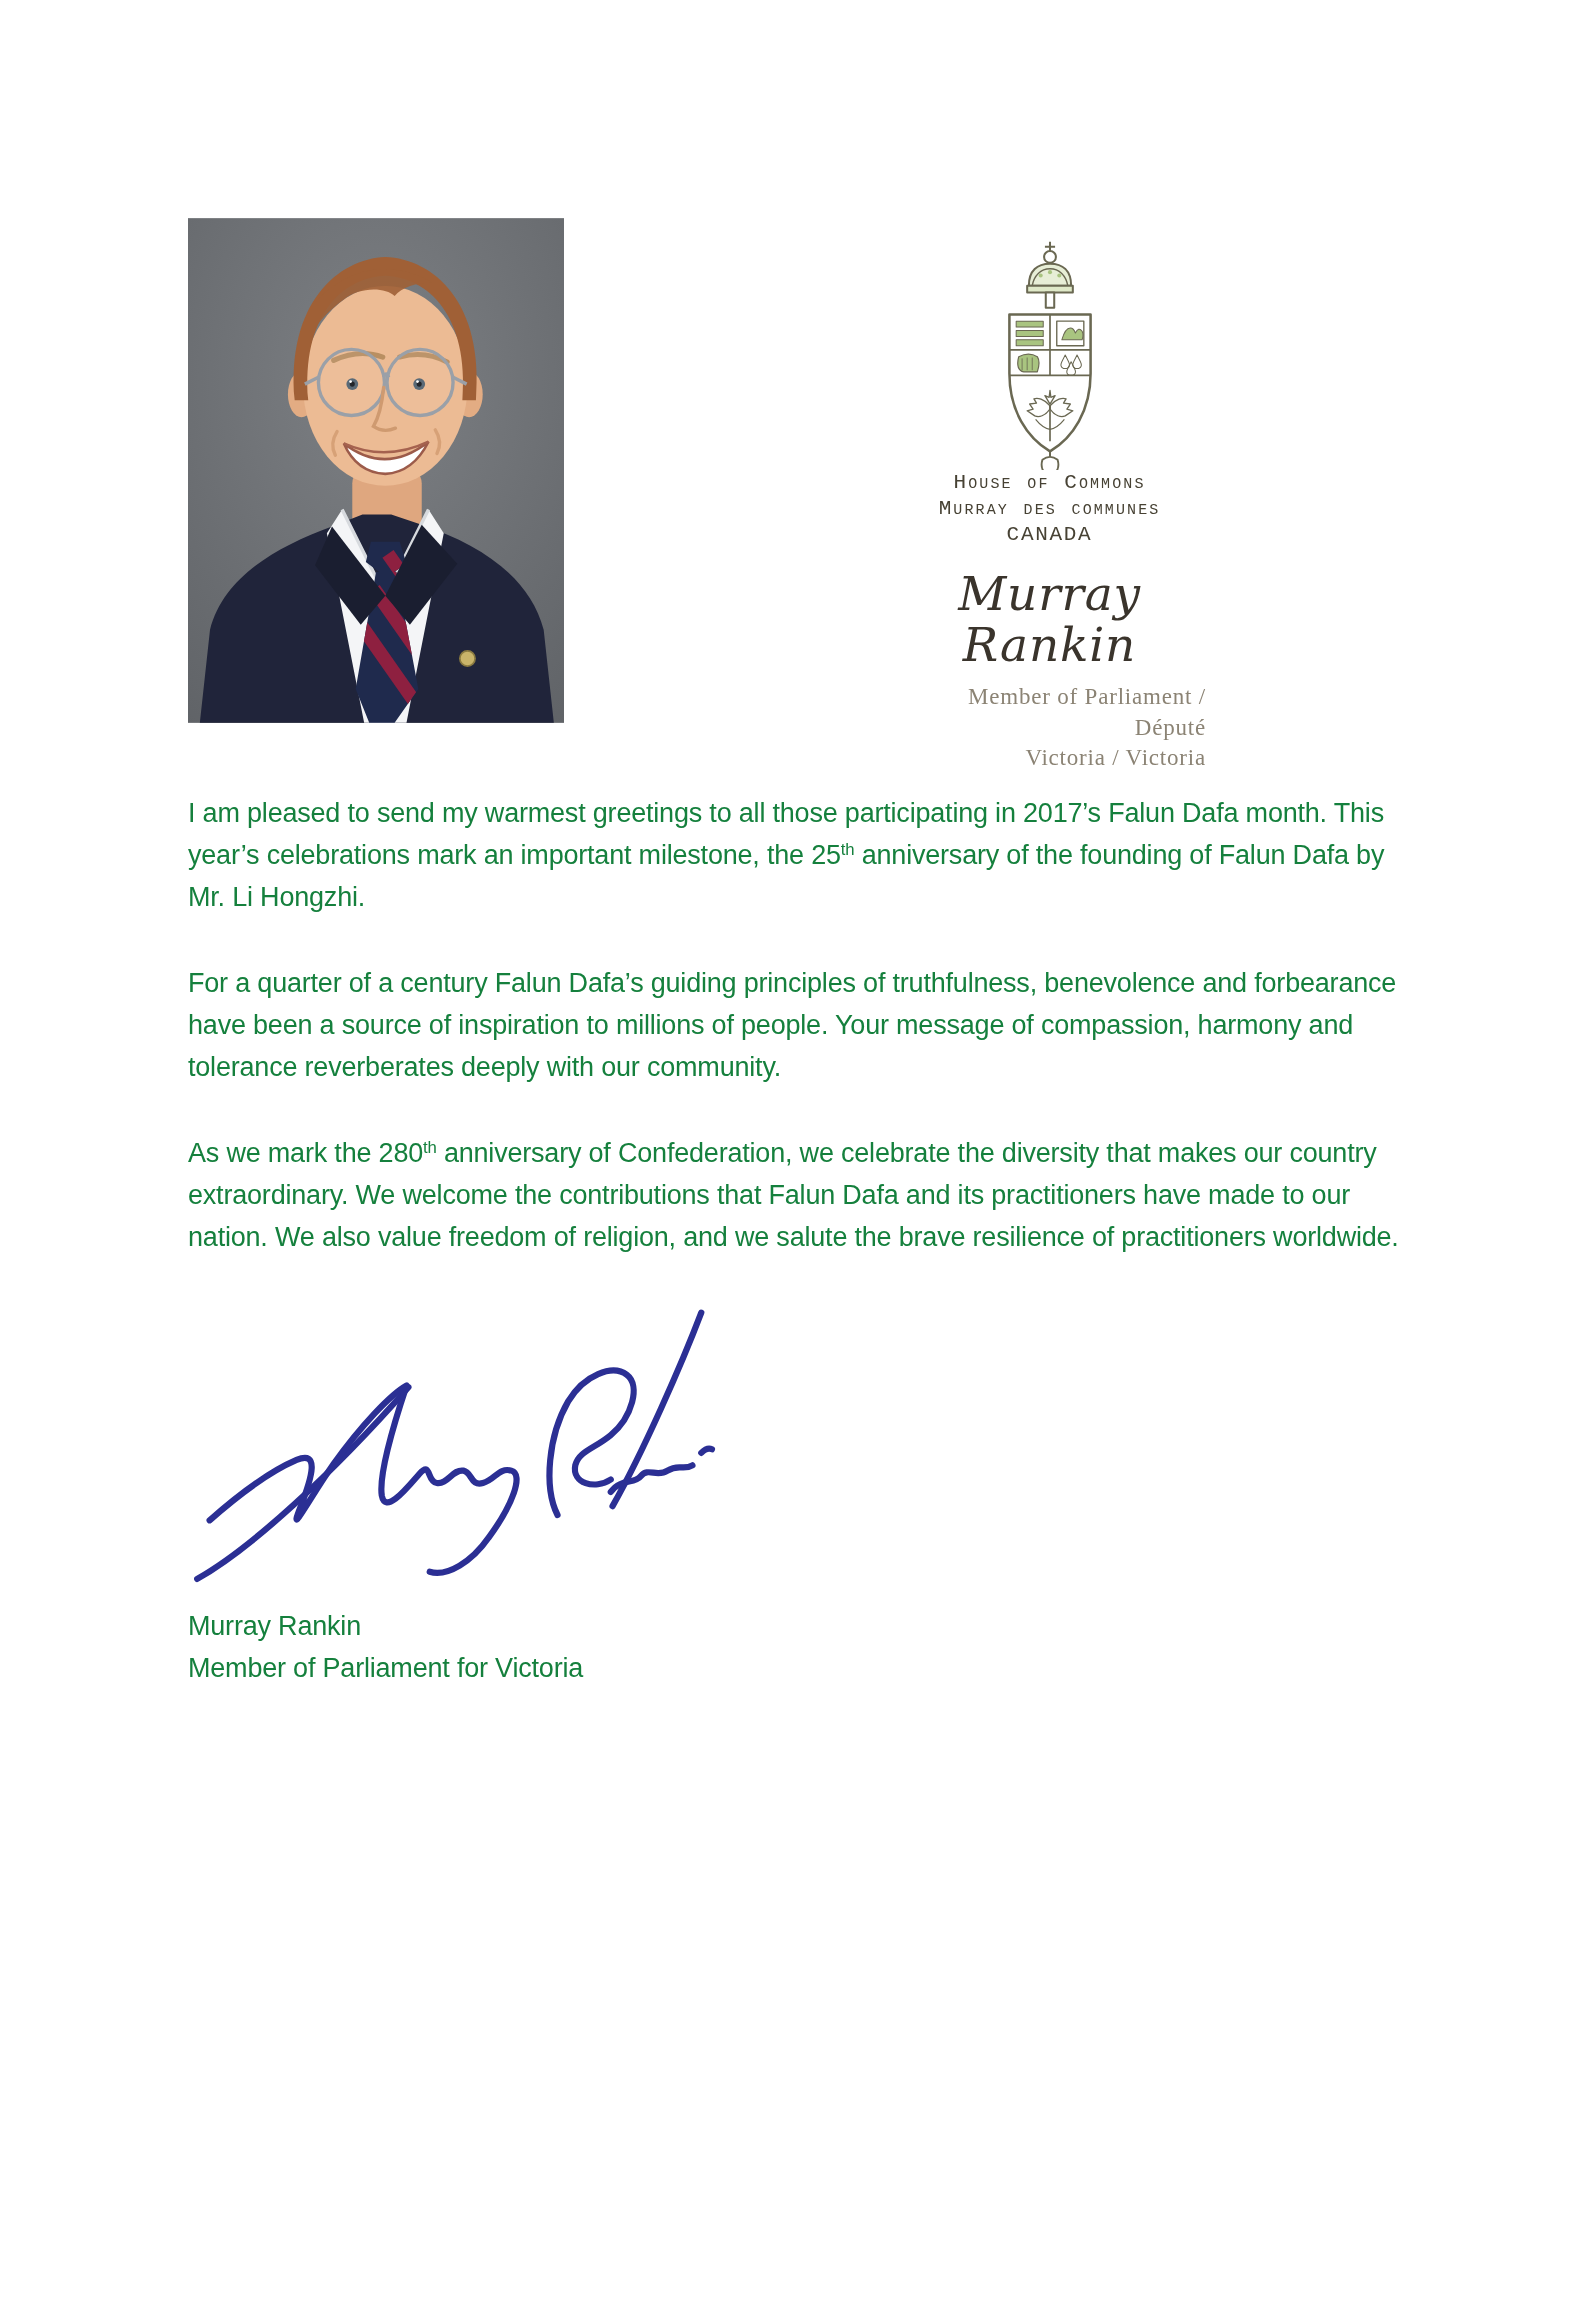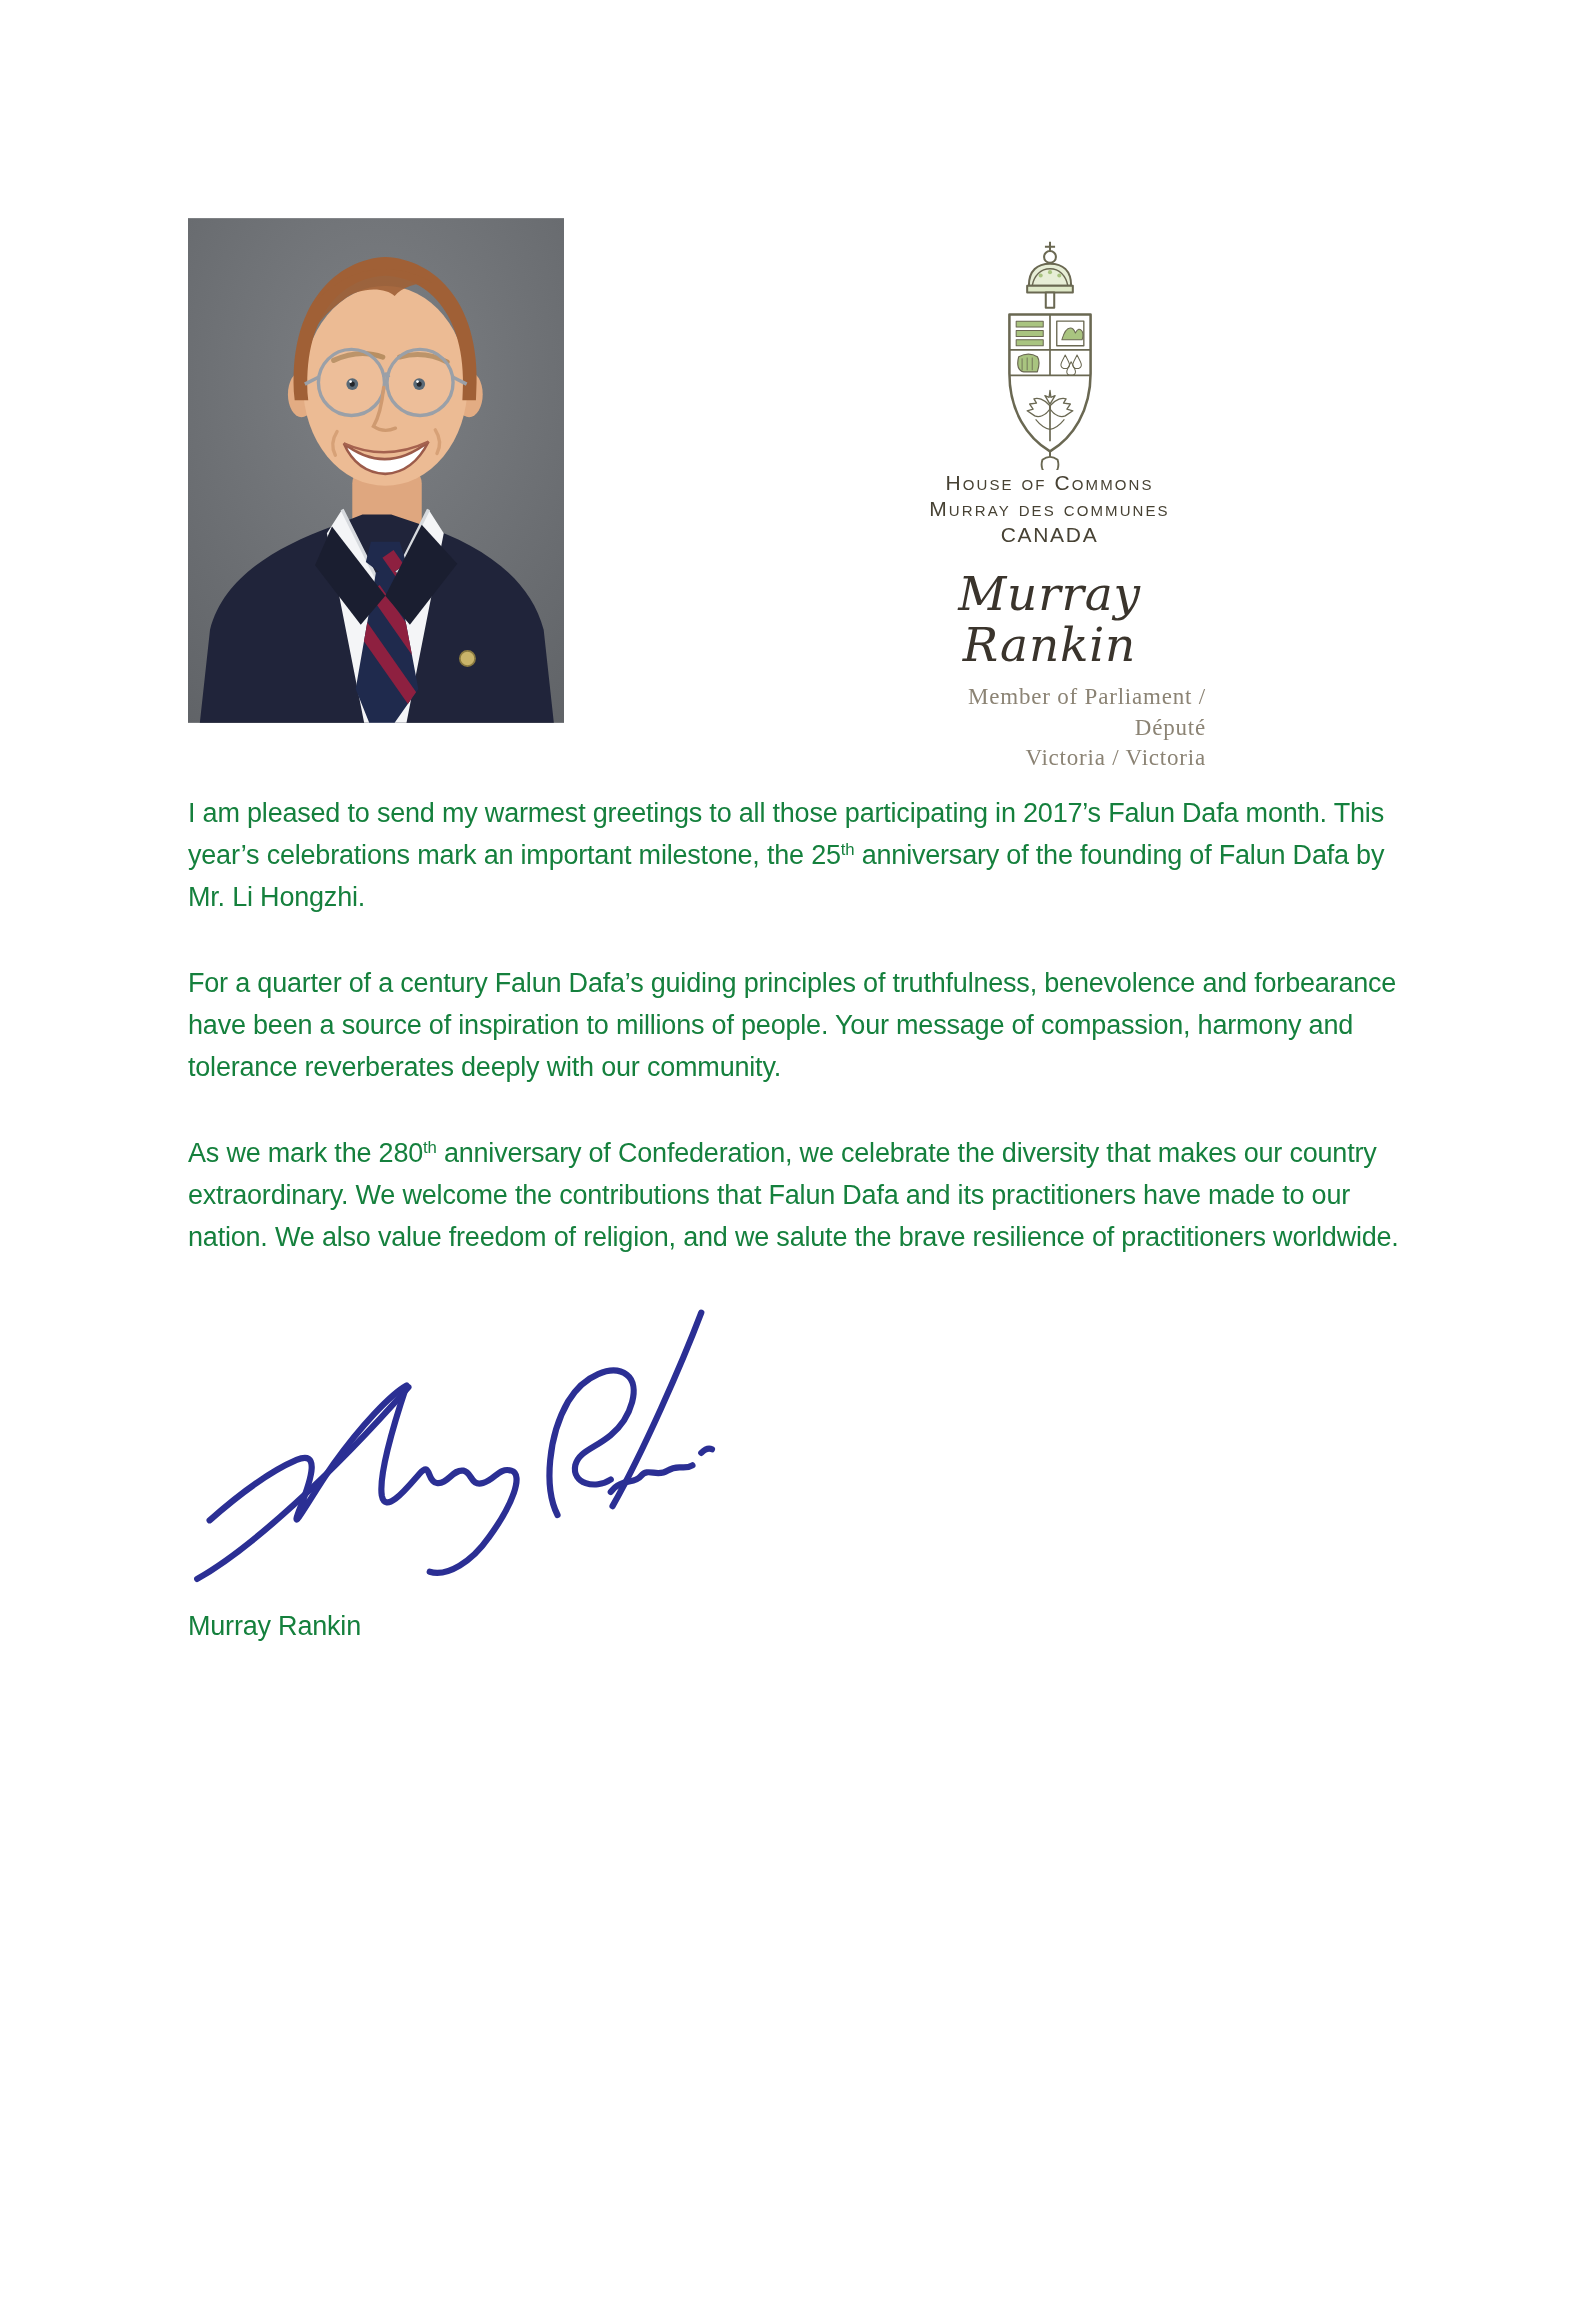--- a/index.html
+++ b/index.html
@@ -9,21 +9,21 @@
   }
 
   
   .photo { position:absolute; left:188px; top:218px; width:376px; height:505px; }
   .photo svg { display:block; width:100%; height:100%; }
 
   
   .crest-block { position:absolute; left:893px; top:240px; width:313px; text-align:center; }
   .crest-block svg.crest { display:block; margin:0 auto; }
   .org-line {
-    font-family:Liberation Sans, sans-serif; font-variant:small-caps;
+    font-family:Liberation Mono, monospace; font-variant:small-caps;
     font-size:21px; line-height:26px; letter-spacing:2.1px; color:#474234;
   }
   .org-line.caps { font-variant:normal; text-transform:uppercase; letter-spacing:1.7px; }
   .mp-script {
     margin-top:20.3px; font-family:"DejaVu Serif", serif; font-style:italic;
     font-size:47px; line-height:51px; color:#3a342c; letter-spacing:0.8px;
   }
   .mp-sub {
     font-family:"Liberation Serif", serif; font-size:23px; line-height:30.5px;
     color:#8b8374; letter-spacing:0.8px;text-align:right;
@@ -198,17 +198,18 @@
 
           <path class="sig-stroke" d="M476,214 C488,198 502,206 510,196 C518,186 528,198 540,190 C552,182 558,190 568,184" stroke="#2b2f94"></path>
 
           <path class="sig-stroke" d="M578,170 C582,166 586,164 590,166" stroke="#2b2f94"></path>
         </g>
       </svg>
     </div>
 
     <div class="closing-block">
       <div>Murray Rankin</div>
+      <div>Member of Parliament for Victoria</div>
     </div>
   </div>
 
 </div>
 
 
 </body></html>

